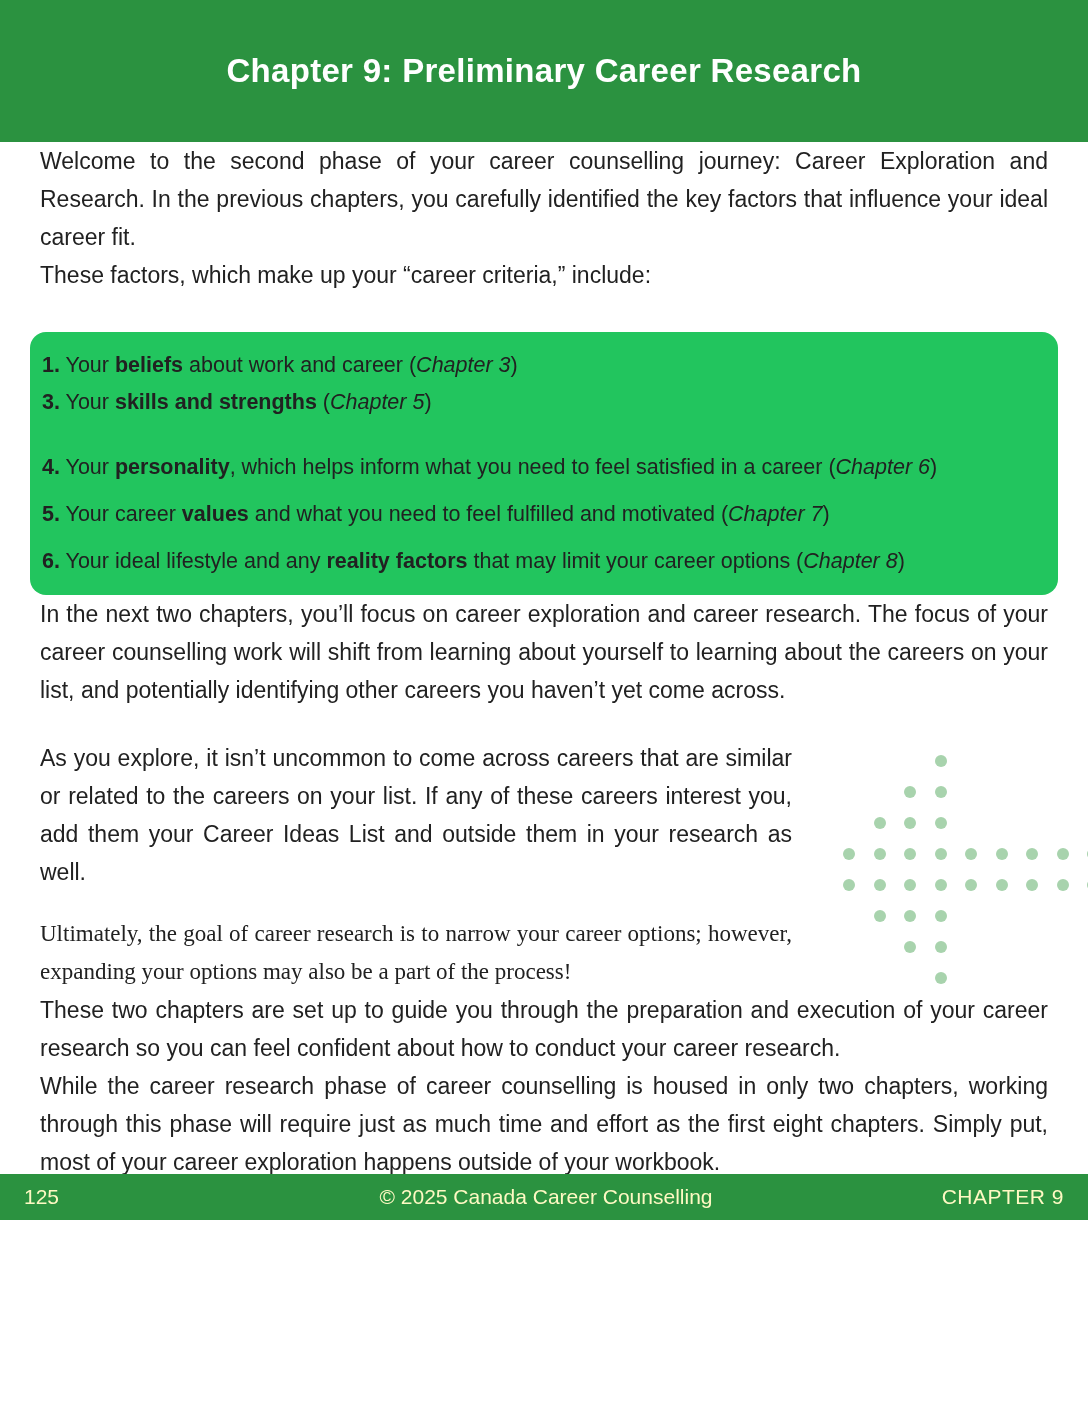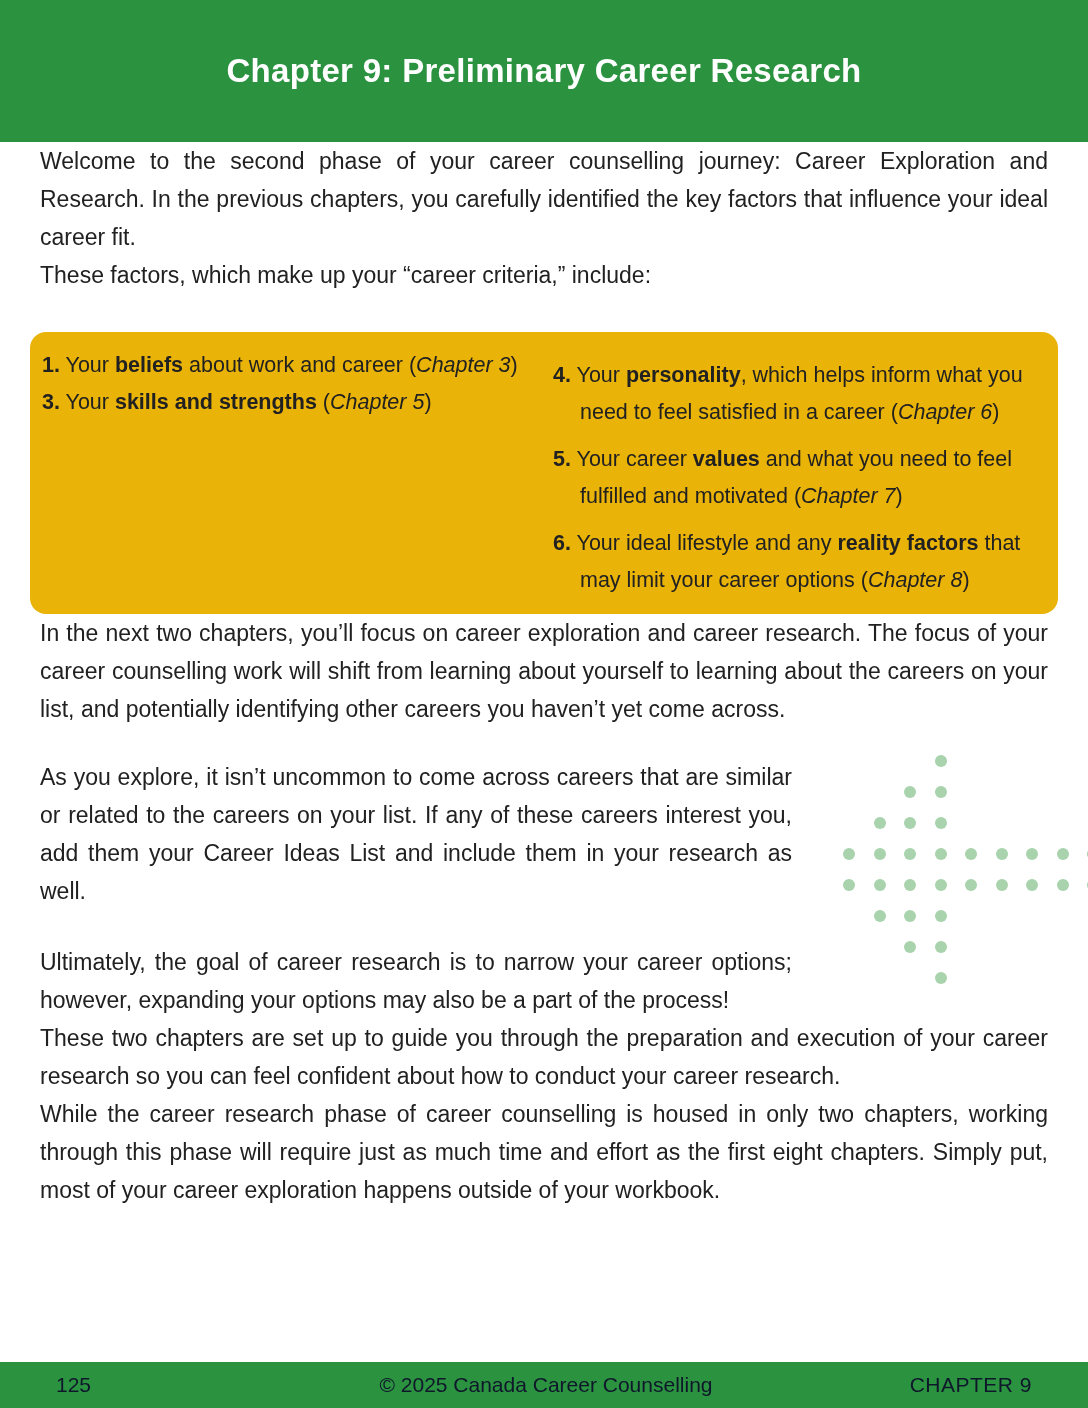--- a/index.html
+++ b/index.html
@@ -1,17 +1,17 @@
 <!DOCTYPE html>
 <html><head>
 <meta charset="utf-8">
 <style>
   html,body { margin:0; padding:0; background:#ffffff; }
   .page {
-    position:relative; width:1088px; height:1408px; overflow:hidden;
+    position:relative; width:1088px; height:1220px; overflow:hidden;
     background:#ffffff; color:#212121;
     font-family:"Liberation Sans","DejaVu Sans",sans-serif;
   }
   .header {
     height:142px; background:#2b9240;
     display:flex; align-items:center; justify-content:center;
   }
   .header h1 {
     margin:0; color:#ffffff; font-size:33px; font-weight:700; letter-spacing:.3px;
   }
@@ -20,42 +20,42 @@
     margin:0; font-size:23px; line-height:38px; text-align:justify;
     text-justify:inter-word;
   }
   .mt-p1 { margin-top:40px; }
   .mt-p2 { margin-top:20px; text-align:left; }
   .mt-p3 { margin-top:42px; }
   .mt-p6 { margin-top:46px; }
   .mt-p7 { margin-top:22px; }
   .narrow { width:752px; }
   .narrow .mt-p4 { margin-top:30px; }
-  .narrow .mt-p5 { margin-top:33px; }
+  .narrow .mt-p5 { margin-top:24px;font-family:Liberation Serif, serif; }
 
   .criteria-box {
     margin:38px -10px 0; background:#dbeadc; border-radius:16px;
     padding:15px 12px; display:flex; gap:18px;
   }
   .box-col { flex:1; font-size:21.5px; line-height:37px; }
   .box-item { text-align:left; }
   .box-col.right .box-item { padding-left:27px; text-indent:-27px;margin-top:10px; }
   .box-item b { font-weight:700; }
   .box-item i { font-style:italic; }
 
   .dots {
     position:absolute; left:843px; top:755px; width:260px; height:250px;
     pointer-events:none;
   }
   .dot { position:absolute; width:12px; height:12px; border-radius:50%; }
 
   .footer {
     position:absolute; left:0; right:0; bottom:0; height:46px;
-    background:#2b9240; color:#0f172a; font-size:21px;
-    display:flex; align-items:center; padding:0 56px; box-sizing:border-box;
+    background:#2b9240; color:#fef9c3; font-size:21px;
+    display:flex; align-items:center; padding:0 24px; box-sizing:border-box;
   }
   .footer .center-label {
     position:absolute; left:4px; right:0; text-align:center;
   }
   .footer .page-num, .footer .chapter { position:relative; z-index:1; }
   .footer .chapter { margin-left:auto; letter-spacing:.5px; }
 </style>
 </head>
 <body>
 
@@ -64,36 +64,36 @@
   <div class="header" style="background: rgb(43, 146, 64);">
     <h1>Chapter 9: Preliminary Career Research</h1>
   </div>
 
   <div class="content">
 
     <p class="body mt-p1">Welcome to the second phase of your career counselling journey: Career Exploration and Research. In the previous chapters, you carefully identified the key factors that influence your ideal career fit.</p>
 
     <p class="body mt-p2">These factors, which make up your “career criteria,” include:</p>
 
-    <div class="criteria-box" style="background: #eab308;">
+    <div class="criteria-box" style="background: #22c55e; flex-direction: column;">
       <div class="box-col left">
         <div class="box-item"><b>1.</b><span> Your </span><b>beliefs</b><span> about work and career (</span><i>Chapter 3</i><span>)</span></div>
         <div class="box-item"><b>3.</b><span> Your </span><b>skills and strengths</b><span> (</span><i>Chapter 5</i><span>)</span></div>
       </div>
       <div class="box-col right">
         <div class="box-item"><b>4.</b><span> Your </span><b>personality</b><span>, which helps inform what you need to feel satisfied in a career (</span><i>Chapter 6</i><span>)</span></div>
         <div class="box-item"><b>5.</b><span> Your career </span><b>values</b><span> and what you need to feel fulfilled and motivated (</span><i>Chapter 7</i><span>)</span></div>
         <div class="box-item"><b>6.</b><span> Your ideal lifestyle and any </span><b>reality factors</b><span> that may limit your career options (</span><i>Chapter 8</i><span>)</span></div>
       </div>
     </div>
 
     <p class="body mt-p3">In the next two chapters, you’ll focus on career exploration and career research. The focus of your career counselling work will shift from learning about yourself to learning about the careers on your list, and potentially identifying other careers you haven’t yet come across.</p>
 
     <div class="narrow">
-      <p class="body mt-p4">As you explore, it isn’t uncommon to come across careers that are similar or related to the careers on your list. If any of these careers interest you, add them your Career Ideas List and include them in your research as well.</p>
+      <p class="body mt-p4">As you explore, it isn’t uncommon to come across careers that are similar or related to the careers on your list. If any of these careers interest you, add them your Career Ideas List and outside them in your research as well.</p>
       <p class="body mt-p5">Ultimately, the goal of career research is to narrow your career options; however, expanding your options may also be a part of the process!</p>
     </div>
 
     <p class="body mt-p7">These two chapters are set up to guide you through the preparation and execution of your career research so you can feel confident about how to conduct your career research.</p>
 
     <p class="body mt-p6">While the career research phase of career counselling is housed in only two chapters, working through this phase will require just as much time and effort as the first eight chapters. Simply put, most of your career exploration happens outside of your workbook.</p>
 
   </div>
 
   <div class="dots">

